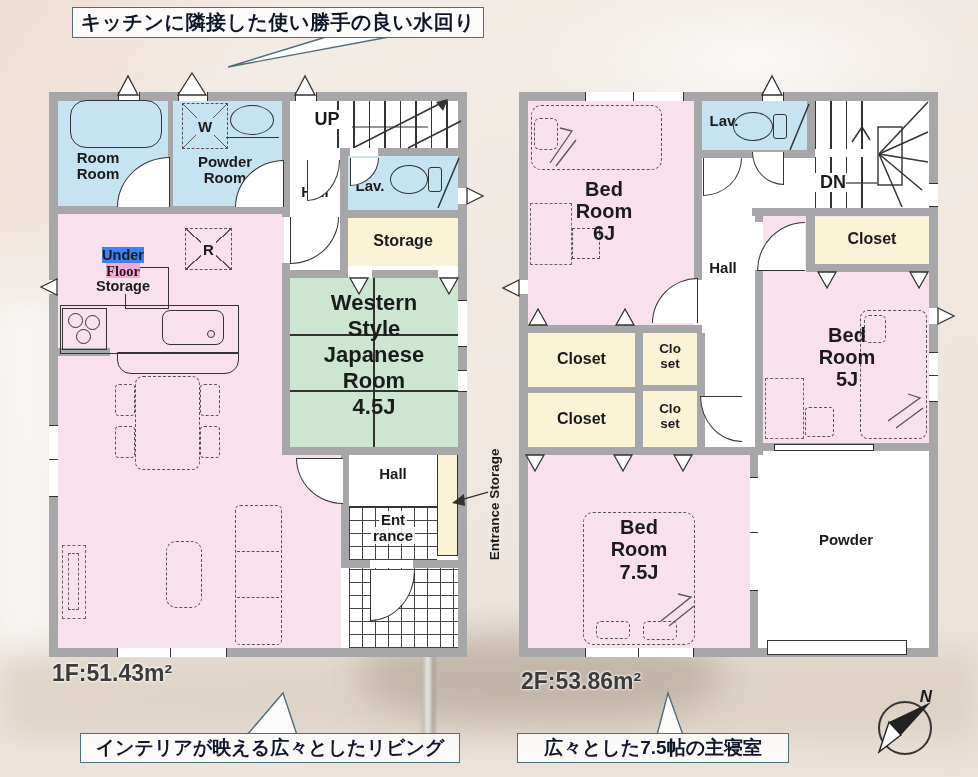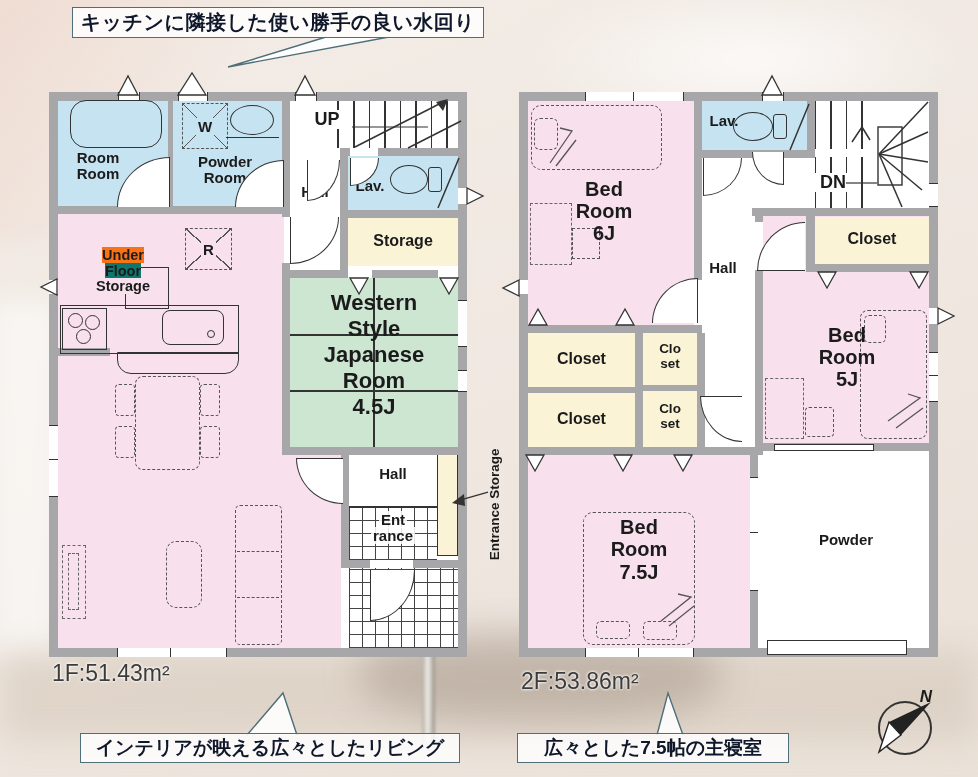--- a/index.html
+++ b/index.html
@@ -30,21 +30,21 @@
   .p-l{border-left:1.5px solid #333;} .p-r{border-right:1.5px solid #333;}
   .p-t{border-top:1.5px solid #333;} .p-b{border-bottom:1.5px solid #333;}
   .xbox{position:absolute;border:1.6px dashed #555;}
   .xbox:before{content:"";position:absolute;inset:0;
     background:linear-gradient(to top right,transparent calc(50% - .7px),#555 calc(50% - .7px) calc(50% + .7px),transparent calc(50% + .7px)),
                linear-gradient(to bottom right,transparent calc(50% - .7px),#555 calc(50% - .7px) calc(50% + .7px),transparent calc(50% + .7px));}
   .xbox span{position:relative;z-index:2;font-weight:700;color:#1b1b1b;padding:0 2px;}
   .stairs{position:absolute;background-image:repeating-linear-gradient(90deg,#333 0 1.4px,transparent 1.4px 15.5px);}
   .callout{position:absolute;background:rgba(255,255,255,.83);border:1.5px solid #4e6e78;
     color:#0f172a;font-weight:700;text-align:center;z-index:30;}
-  .arealbl{position:absolute;font-weight:400;color:#3b3b3b;font-size:23px;
+  .arealbl{position:absolute;font-weight:700;color:#3b3b3b;font-size:23px;
     text-shadow:0 0 3px #fff,0 0 3px #fff;z-index:25;}
   svg{position:absolute;left:0;top:0;z-index:20;}
   .circ{position:absolute;border:1.6px solid #333;border-radius:50%;}
 </style>
 </head>
 <body>
 
 <div class="bg" style="left:-60px;top:-60px;width:420px;height:300px;background:linear-gradient(125deg,rgba(233,199,184,.6),rgba(255,255,255,0) 62%);filter:blur(10px);"></div>
 <div class="bg" style="left:520px;top:-20px;width:460px;height:160px;background:radial-gradient(closest-side,rgba(255,255,255,.75),rgba(255,255,255,0));filter:blur(14px);"></div>
 <div class="bg" style="left:-10px;top:300px;width:70px;height:360px;background:rgba(255,255,255,.55);filter:blur(14px);"></div>
@@ -119,22 +119,22 @@
   <div class="outline" style="left:341px;top:73px;width:36px;height:27px;border-radius:50%;"></div>
   <div class="outline" style="left:379px;top:75px;width:12px;height:23px;border-radius:3px;"></div>
   <div class="lbl" style="left:239px;top:92px;width:54px;font-size:15px;">Hall</div>
   <div class="lbl" style="left:299px;top:140px;width:110px;font-size:16px;">Storage</div>
 
   <div class="xbox" style="left:136px;top:136px;width:45px;height:40px;display:flex;align-items:center;justify-content:center;font-size:15px;">
     <span style="background:#f8e1ec;">R</span>
   </div>
   <div class="outline" style="left:76px;top:175px;width:42px;height:40px;border-width:1.4px;"></div>
   <div class="lbl" style="left:26px;top:156px;width:96px;font-size:14.5px;background:transparent;">
-    <span style="background:#f97316;">Under</span><br>
-    <span style="background:#0f766e;">Floor</span><br>
+    <span style="background:#3b82f6;">Under</span><br>
+    <span style="background:#f9a8d4;font-family:Liberation Serif, serif;">Floor</span><br>
     <span style="background:#f8e1ec;">Storage</span>
   </div>
   <div class="outline" style="left:11px;top:213px;width:177px;height:47px;"></div>
   <div class="outline" style="left:13px;top:216px;width:43px;height:40px;border-width:1.4px;"></div>
   <div class="circ" style="left:19px;top:221px;width:13px;height:13px;"></div>
   <div class="circ" style="left:36px;top:223px;width:13px;height:13px;"></div>
   <div class="circ" style="left:27px;top:237px;width:13px;height:13px;"></div>
   <div class="outline" style="left:113px;top:218px;width:60px;height:33px;border-radius:8px;"></div>
   <div class="circ" style="left:158px;top:238px;width:6px;height:6px;"></div>
   <div class="outline" style="left:68px;top:260px;width:120px;height:20px;border-radius:0 0 14px 14px;"></div>

